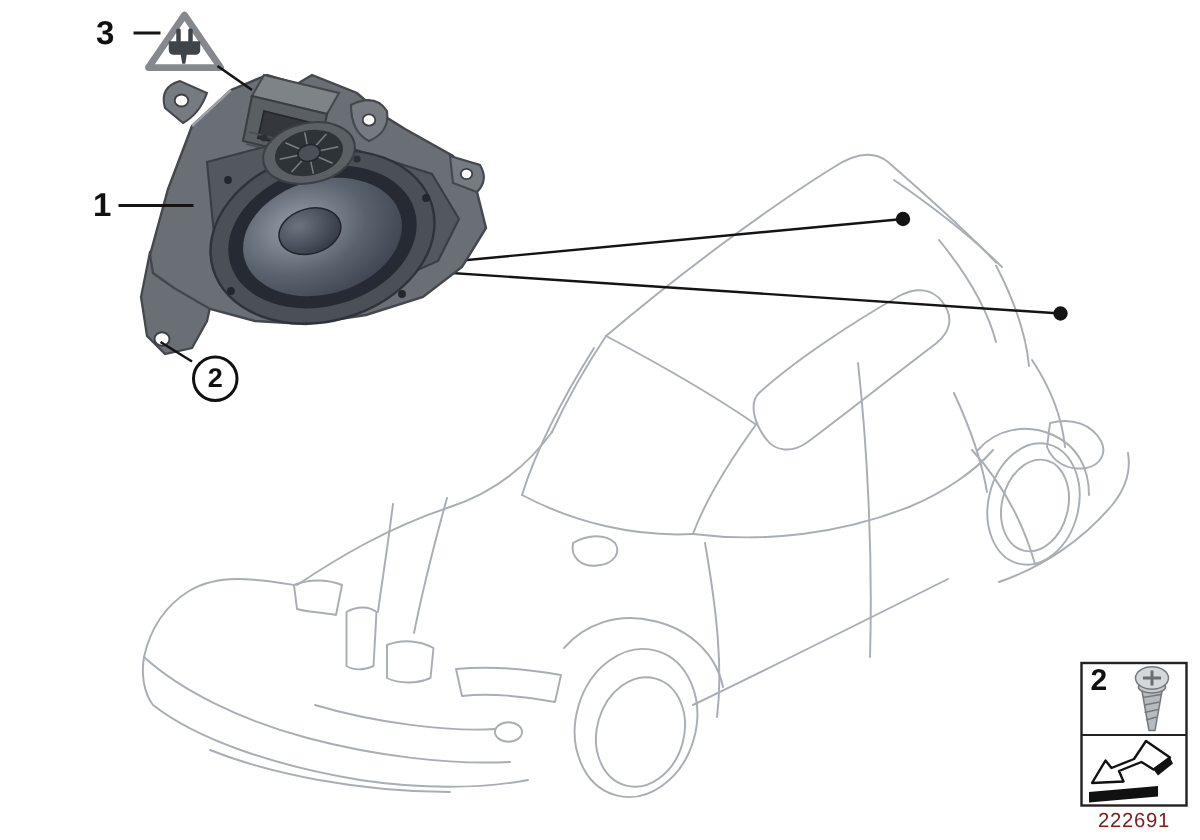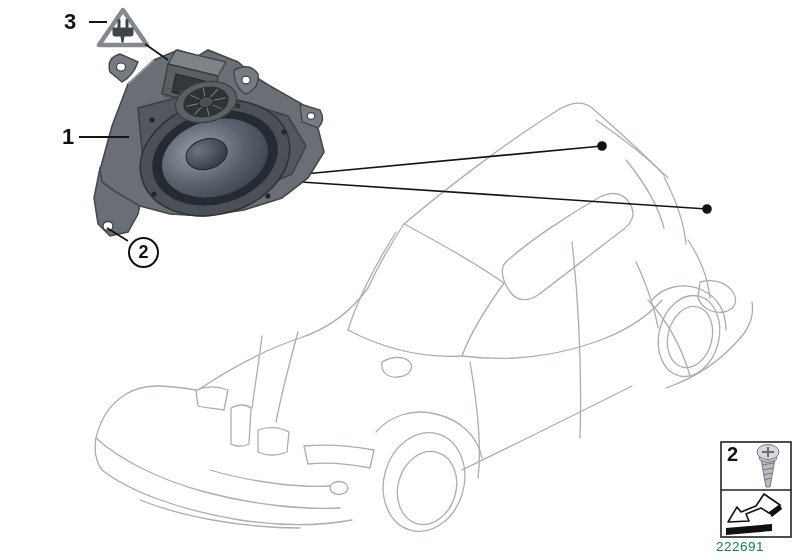--- a/index.html
+++ b/index.html
@@ -16,22 +16,22 @@
     position:absolute;width:27px;height:27px;border:2.2px solid #111;
     border-radius:50%;background:#fff;display:flex;align-items:center;
     justify-content:center;font-weight:bold;font-size:18px;color:#111;
     cursor:pointer;
   }
   .legend-qty{
     position:absolute;left:727px;top:444px;font-size:20px;font-weight:bold;
     color:#111;line-height:1;
   }
   .part-number{
-    position:absolute;left:716px;top:539px;width:80px;text-align:left;
-    font-size:13.5px;color:#15803d;letter-spacing:0.5px;
+    position:absolute;left:716px;top:539px;width:80px;text-align:center;
+    font-size:13.5px;color:#7f1d1d;letter-spacing:0.5px;
   }
 </style>
 </head>
 <body>
 
 <svg class="stage" width="800" height="560" viewBox="0 0 800 560">
   <defs>
     <radialGradient id="coneGrad" cx="38%" cy="36%" r="75%">
       <stop offset="0%" stop-color="#9aa2ae"></stop>
       <stop offset="55%" stop-color="#5a626e"></stop>

